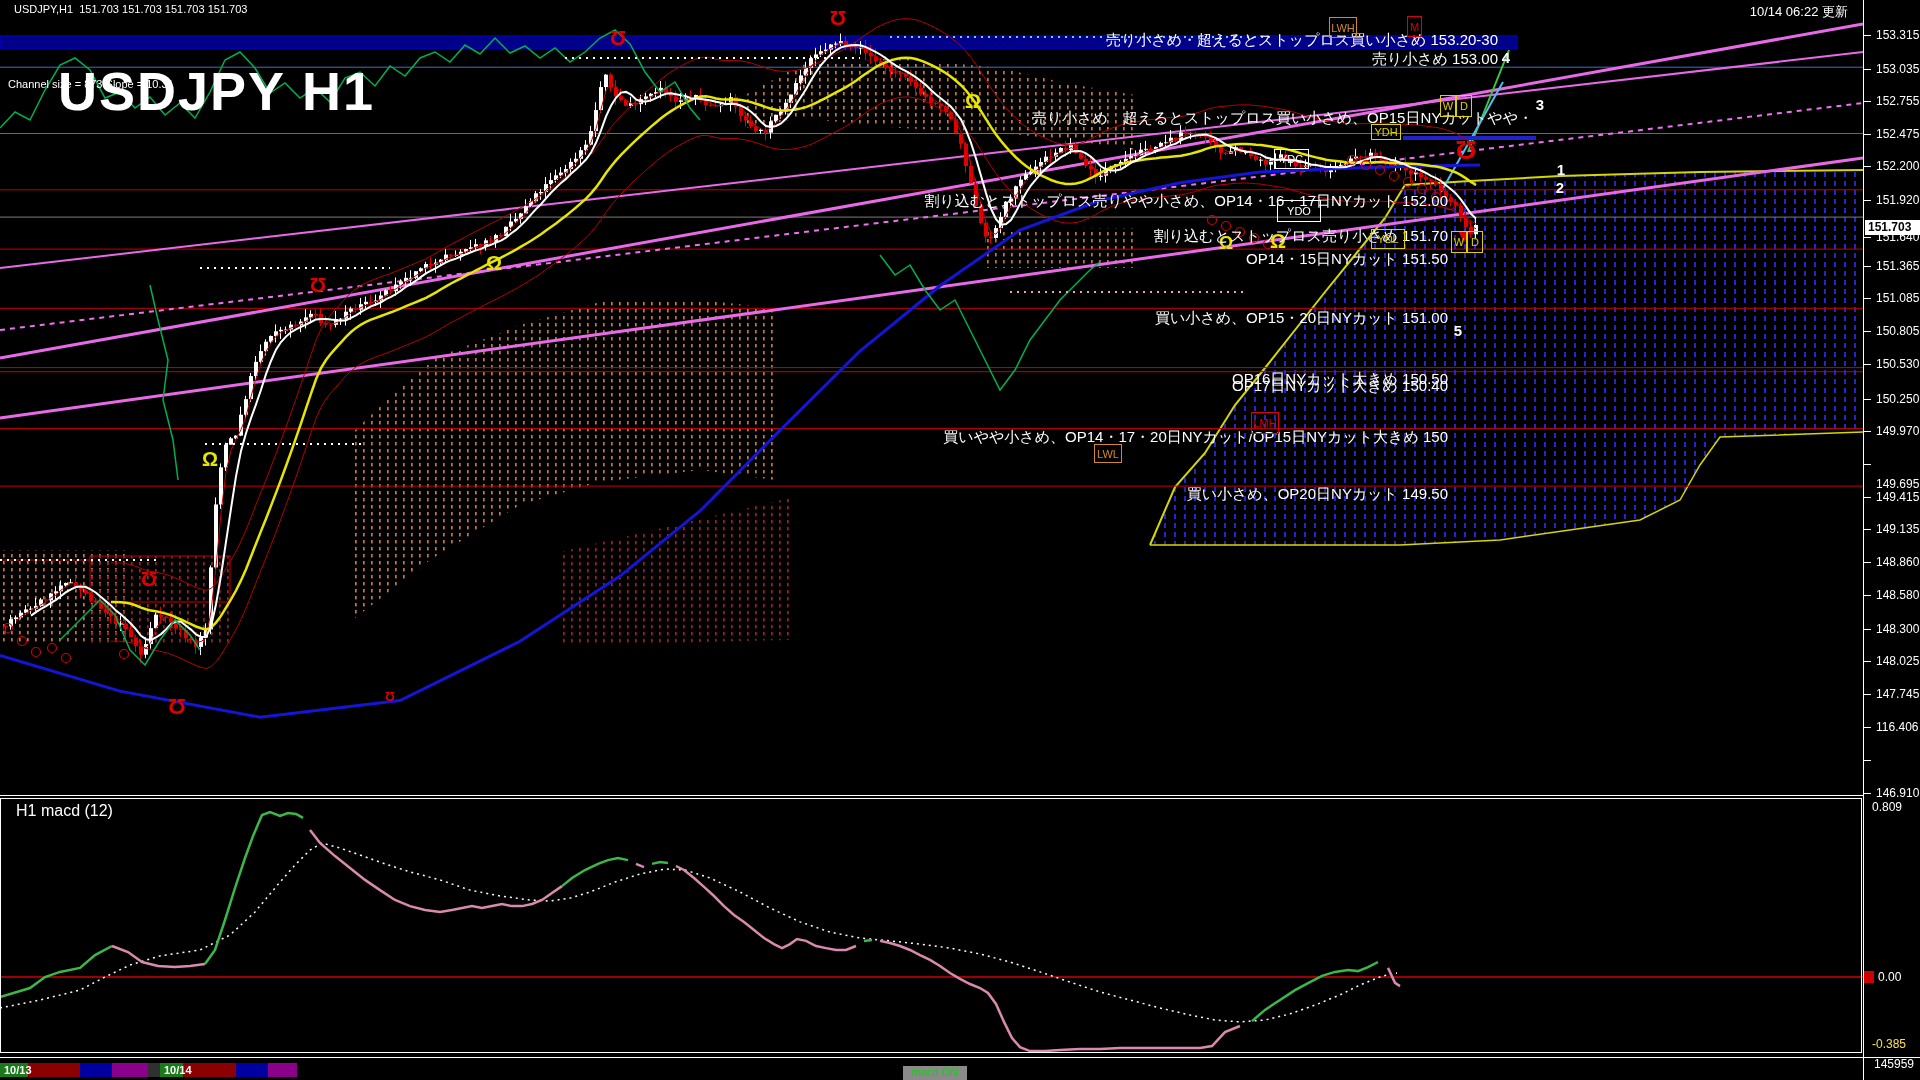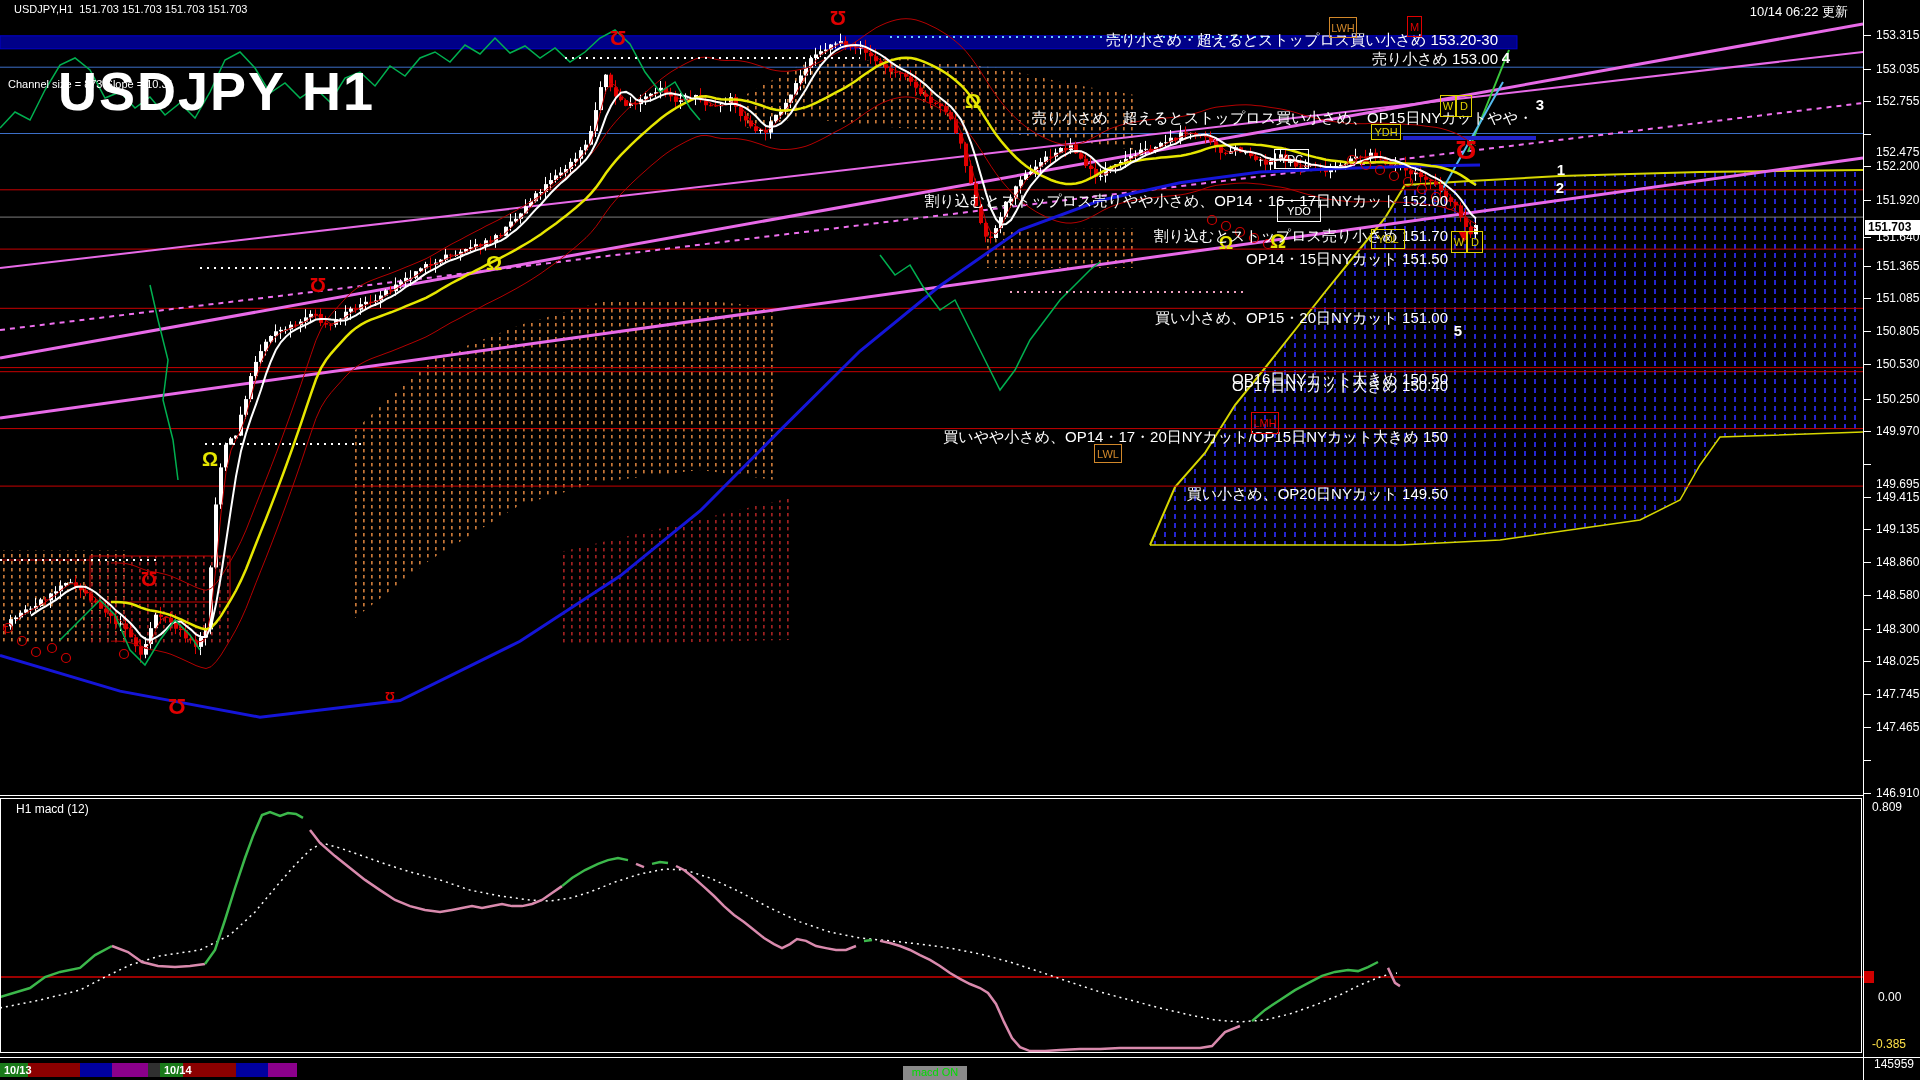--- a/index.html
+++ b/index.html
@@ -3,38 +3,38 @@
 <meta charset="utf-8">
 <style>
   html,body{margin:0;padding:0;background:#000;}
   #stage{position:relative;width:1920px;height:1080px;background:#000;overflow:hidden;
          font-family:"Liberation Sans",sans-serif;color:#fff;}
   #chart-svg{position:absolute;left:0;top:0;}
   .topbar-left{position:absolute;left:14px;top:3px;font-size:11px;color:#fff;white-space:pre;}
   .topbar-right{position:absolute;right:72px;top:3px;font-size:13px;color:#fff;}
   .big-title{position:absolute;left:58px;top:60px;font-size:54px;font-weight:bold;color:#fff;letter-spacing:2px;}
   .channel-info{position:absolute;left:8px;top:78px;font-size:11px;color:#fff;}
-  .macd-label{position:absolute;left:16px;top:802px;font-size:12px;color:#fff;}
+  .macd-label{position:absolute;left:16px;top:802px;font-size:16px;color:#fff;}
   .v-border{position:absolute;left:1863px;top:0;width:1px;height:1080px;background:#fff;}
   .hline{position:absolute;left:0;width:1920px;height:1px;background:#fff;}
   .macd-box{position:absolute;left:0;top:798px;width:1862px;height:255px;border:1px solid #fff;box-sizing:border-box;}
   .axis-label{position:absolute;left:1876px;font-size:12px;color:#fff;transform:translateY(-50%);white-space:nowrap;}
   .axis-tick{position:absolute;left:1864px;width:7px;height:1px;background:#fff;}
   .last-price{position:absolute;left:1865px;width:54px;height:15px;background:#fff;color:#000;
               font-size:12px;font-weight:bold;text-align:left;padding-left:3px;line-height:15px;}
   .annotation{position:absolute;transform:translate(-100%,-50%);white-space:nowrap;font-size:15px;color:#fff;}
   .pivot-box{position:absolute;box-sizing:border-box;border:1px solid;font-size:11px;
              display:flex;align-items:center;justify-content:center;background:transparent;}
   .wave-label{position:absolute;font-size:15px;font-weight:bold;color:#fff;transform:translate(-50%,-50%);}
   .timeline-seg{position:absolute;top:1063px;height:14px;}
   .timeline-lab{position:absolute;top:1064px;font-size:11px;font-weight:bold;color:#fff;padding-left:2px;}
   .macd-on{position:absolute;left:903px;top:1066px;width:64px;height:14px;background:#8a8a8a;
            color:#00dd00;font-size:11px;text-align:center;line-height:13px;}
   .macd-zero-tag{position:absolute;left:1864px;top:971px;width:10px;height:12px;background:#d00000;}
-  .macd-zero-txt{position:absolute;left:1878px;top:970px;font-size:12px;color:#fff;margin-top:20px;}
+  .macd-zero-txt{position:absolute;left:1878px;top:970px;font-size:12px;color:#fff;}
   .macd-top-txt{position:absolute;left:1872px;top:800px;font-size:12px;color:#fff;}
   .macd-bot-txt{position:absolute;left:1872px;top:1037px;font-size:12px;color:#fde047;}
   .corner-txt{position:absolute;left:1874px;top:1057px;font-size:12px;color:#fff;}
 </style>
 </head>
 <body>
 
 <div id="stage">
   <svg id="chart-svg" width="1863" height="1080">
       <defs>
@@ -743,21 +743,21 @@
   <div class="hline" style="top:1057px;"></div>
 
   <div id="price-axis">
       <div class="axis-tick" style="top: 35px;"></div>
       <div class="axis-label" style="top: 35px;">153.315</div>
       <div class="axis-tick" style="top: 69px;"></div>
       <div class="axis-label" style="top: 69px;">153.035</div>
       <div class="axis-tick" style="top: 101px;"></div>
       <div class="axis-label" style="top: 101px;">152.755</div>
       <div class="axis-tick" style="top: 134px;"></div>
-      <div class="axis-label" style="top: 152px; text-align: center;">152.475</div>
+      <div class="axis-label" style="top: 134px; text-align: center;">152.475</div>
       <div class="axis-tick" style="top: 166px;"></div>
       <div class="axis-label" style="top: 166px;">152.200</div>
       <div class="axis-tick" style="top: 200px;"></div>
       <div class="axis-label" style="top: 200px;">151.920</div>
       <div class="axis-tick" style="top: 237px;"></div>
       <div class="axis-label" style="top: 237px;">151.640</div>
       <div class="axis-tick" style="top: 266px;"></div>
       <div class="axis-label" style="top: 266px;">151.365</div>
       <div class="axis-tick" style="top: 298px;"></div>
       <div class="axis-label" style="top: 298px;">151.085</div>
@@ -779,21 +779,21 @@
       <div class="axis-label" style="top: 562px;">148.860</div>
       <div class="axis-tick" style="top: 595px;"></div>
       <div class="axis-label" style="top: 595px;">148.580</div>
       <div class="axis-tick" style="top: 629px;"></div>
       <div class="axis-label" style="top: 629px;">148.300</div>
       <div class="axis-tick" style="top: 661px;"></div>
       <div class="axis-label" style="top: 661px;">148.025</div>
       <div class="axis-tick" style="top: 694px;"></div>
       <div class="axis-label" style="top: 694px;">147.745</div>
       <div class="axis-tick" style="top: 727px;"></div>
-      <div class="axis-label" style="top: 727px;">147.465</div>
+      <div class="axis-label" style="top: 727px;">116.406</div>
       <div class="axis-tick" style="top: 760px;"></div>
       <div class="axis-label" style="top: 760px; margin-left: 44px;">147.190</div>
       <div class="axis-tick" style="top: 793px;"></div>
       <div class="axis-label" style="top: 793px;">146.910</div>
     </div>
   <div class="last-price" style="top: 220px;">151.703</div>
 
   <div class="macd-top-txt">0.809</div>
   <div class="macd-zero-tag"></div>
   <div class="macd-zero-txt">0.00</div>

